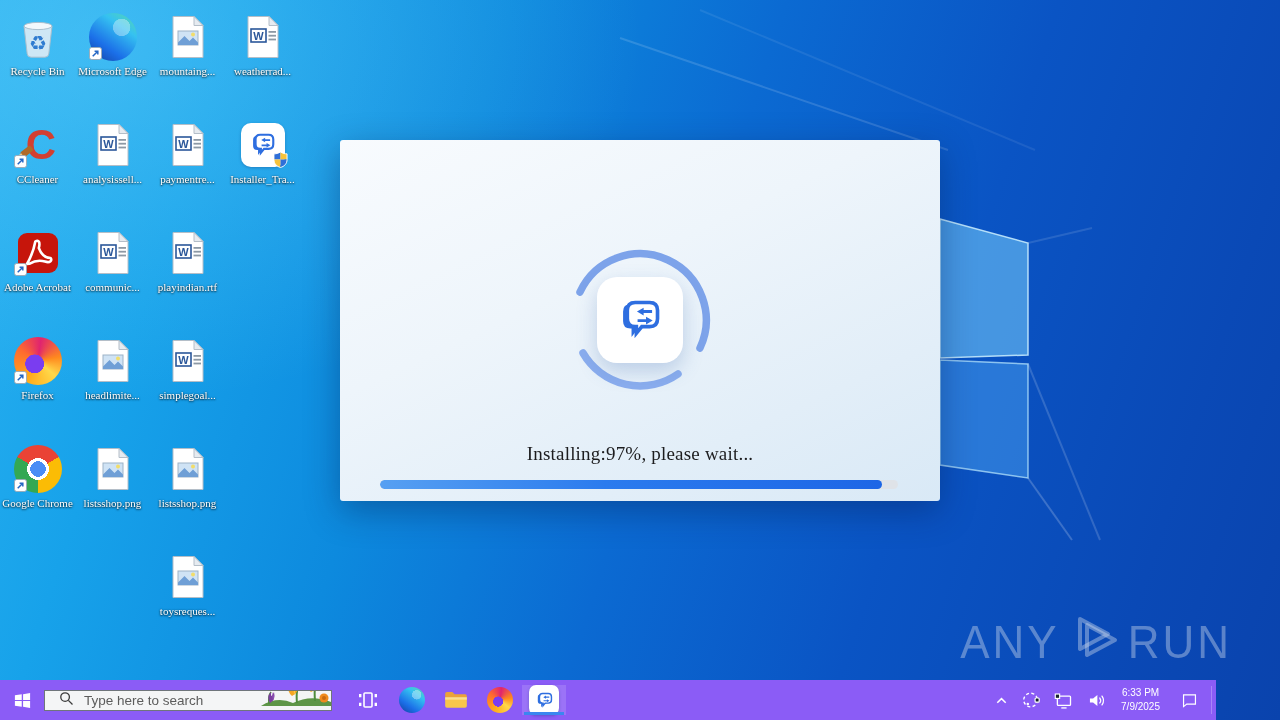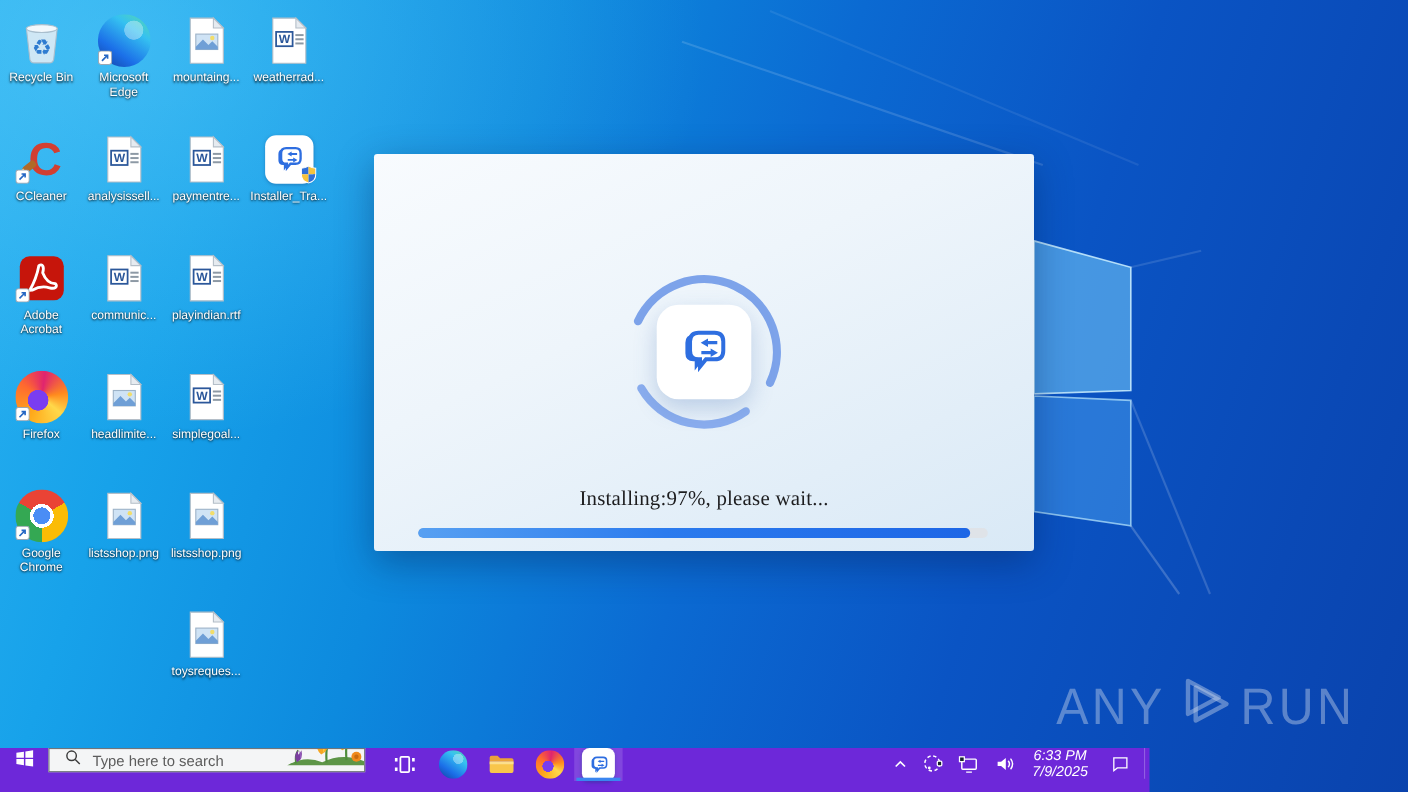--- a/index.html
+++ b/index.html
@@ -15,21 +15,21 @@
   #wallpaper svg { position:absolute; inset:0; }
 
   
   #desktop-icons { position:absolute; left:0; top:8; top:8px; display:flex; }
   .dcol { width:75px; display:flex; flex-direction:column; }
   .dicon { height:108px; display:flex; flex-direction:column; align-items:center; padding-top:4px; cursor:default; }
   .dicon-img { position:relative; width:52px; height:50px; display:flex; align-items:center; justify-content:center; }
   .overlay-br { position:absolute; right:1px; bottom:-2px; }
   .overlay-bl { position:absolute; left:2px; bottom:-2px; }
   .dicon-label { margin-top:3px; font-size:11px; line-height:13px; color:#fff; text-align:center; max-width:72px;
-    text-shadow:0 1px 2px rgba(0,0,0,.75), 0 0 2px rgba(0,0,0,.5); word-wrap:break-word; }
+    text-shadow:0 1px 2px rgba(0,0,0,.75), 0 0 2px rgba(0,0,0,.5); word-wrap:break-word;font-family:Liberation Serif, serif; }
   .icon-circle { display:block; border-radius:50%; }
   .app-tile { display:flex; align-items:center; justify-content:center; background:#fff; border-radius:10px;
     box-shadow:0 1px 3px rgba(20,60,120,.35); }
 
   
   #installer-window { position:absolute; left:340px; top:140px; width:600px; height:361px; border-radius:3px;
     background:linear-gradient(155deg, #f8fbfe 0%, #eef5fb 40%, #e2eef8 75%, #d9e9f6 100%);
     box-shadow:0 10px 34px rgba(4,30,80,.38);font-family:Liberation Serif, serif; }
   #spinner-wrap { position:absolute; left:220px; top:100px; width:160px; height:160px; }
   #app-icon-card { position:absolute; left:257px; top:137px; width:86px; height:86px; border-radius:20px; background:#fff;
@@ -37,36 +37,36 @@
   #install-status { position:absolute; left:0; right:0; bottom:36px; text-align:center; font-size:19px; color:#1d1d1f; letter-spacing:.2px; }
   #progress-track { position:absolute; left:40px; bottom:12px; width:518px; height:9px; border-radius:5px; background:#dfe3e8; overflow:hidden; }
   #progress-fill { height:100%; border-radius:5px; background:linear-gradient(90deg,#57a0f2 0%, #2b7bee 45%, #1d66e6 100%); }
 
   
   #watermark { position:absolute; right:48px; top:612px; display:flex; align-items:center; gap:6px;
     color:rgba(205,216,236,.42); font-weight:400; font-size:44px; letter-spacing:3px; user-select:none; }
   #watermark .wm-txt { transform:scaleY(1.06); }
 
   
-  #taskbar { position:absolute; left:0; bottom:0; width:1045px; height:40px; background:#6d28d9; display:flex; align-items:flex-start; }
+  #taskbar { position:absolute; left:0; bottom:0; width:1216px; height:40px; background:#8b5cf6; display:flex; align-items:center; }
   #start-button { width:44px; display:flex; align-items:center; justify-content:center; }
   #search-box { width:288px; background:#f4f5f6; border:1px solid #6f757b; display:flex; align-items:center; position:relative; overflow:hidden; }
   #search-box input { border:none; outline:none; background:transparent; font-size:13.5px; color:#444; width:170px;
     font-family:"Liberation Sans", sans-serif; }
   #search-box input::placeholder { color:#5c5c5c; opacity:1; }
   #search-mag { margin:0 10px 0 14px; }
   #search-flowers { position:absolute; right:0; bottom:0; }
   #task-apps { display:flex; align-items:stretch; margin-left:14px; }
   .tb-app { width:44px; display:flex; align-items:center; justify-content:center; position:relative; }
   .tb-app.active { background:rgba(255,255,255,.14); }
   .tb-app.active::after { content:""; position:absolute; left:2px; right:2px; bottom:0; height:3px; background:#3a86f0; }
   #tray { margin-left:auto; display:flex; align-items:stretch; }
   .tray-btn { display:flex; align-items:center; justify-content:center; padding:0 6px; }
-  #clock { display:flex; flex-direction:column; justify-content:center; align-items:center; color:#fff; font-size:13px;
-    line-height:14px; padding:0 8px;font-style:italic; }
+  #clock { display:flex; flex-direction:column; justify-content:center; align-items:center; color:#fff; font-size:10px;
+    line-height:14px; padding:0 8px; }
   #show-desktop { width:5px; border-left:1px solid rgba(255,255,255,.25); }
 </style>
 </head>
 <body>
 
 <div id="screen">
 
   <div id="wallpaper">
     <svg width="1280" height="720" viewBox="0 0 1280 720">
       <line x1="620" y1="38" x2="948" y2="150" stroke="rgba(255,255,255,.14)" stroke-width="2"></line>

